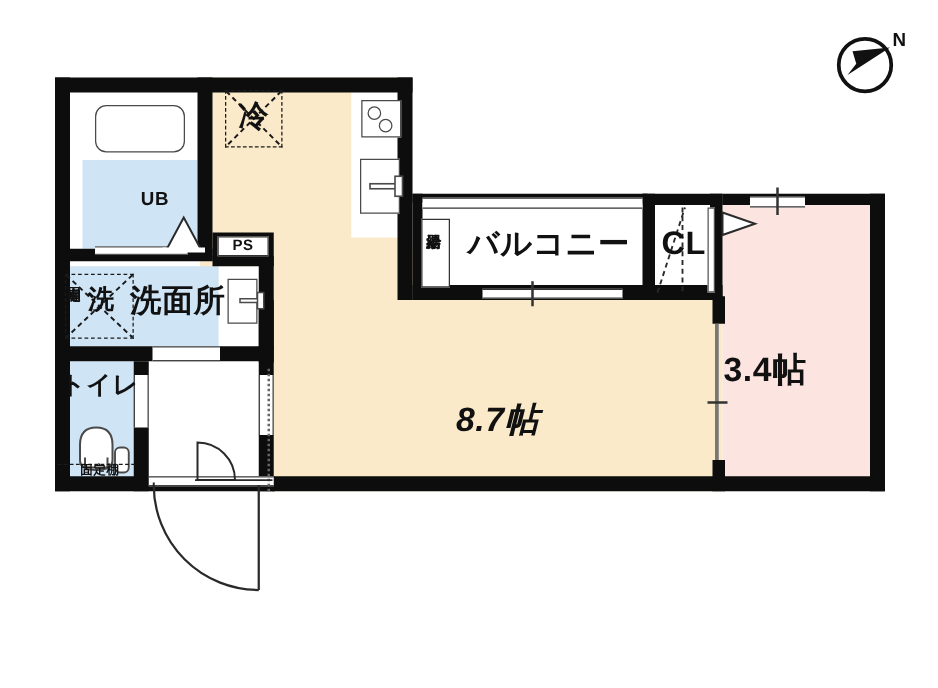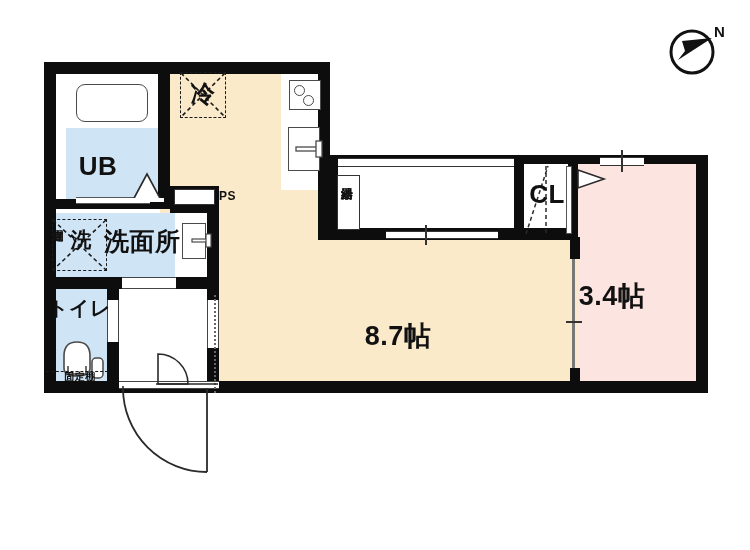--- a/index.html
+++ b/index.html
@@ -203,21 +203,21 @@
   <div class="dashline" style="left:46px; top:371px; width:62px;"></div>
   <div class="lbl" style="left:58px; top:372px; width:44px; font-size:10px;">固定棚</div>
 
   <div class="box" style="left:182px; top:223px; width:24px; height:36px;"></div>
   <svg class="svgl" style="left:192px; top:233px;" width="26" height="16" viewBox="0 0 26 16">
     <rect x="0" y="6" width="16" height="3" fill="#fff" stroke="#4a4a4a" stroke-width="1.2"></rect>
     <rect x="14" y="1" width="5" height="13" fill="#fff" stroke="#4a4a4a" stroke-width="1.2"></rect>
   </svg>
 
   <div class="abs" style="left:174px; top:189px; width:41px; height:16px; background:#ffffff; border:1.2px solid #333;"></div>
-  <div class="lbl" style="left:174px; top:190px; width:41px; font-size:12px;padding-left:33px;">PS</div>
+  <div class="lbl" style="left:174px; top:190px; width:41px; font-size:12px;">PS</div>
 
   <div class="abs" style="left:337px; top:175px; width:23px; height:55px; background:#ffffff; border:1.3px solid #333;"></div>
   <div class="lbl-vert" style="left:341px; top:178px; height:50px; font-size:12px;">給湯器</div>
 
   <svg class="svgl" style="left:130px; top:172px;" width="34" height="30" viewBox="0 0 34 30">
     <path d="M17 2 L3 28 L31 28 Z" fill="#ffffff" stroke="#2a2a2a" stroke-width="1.6"></path>
     <rect x="0" y="26" width="34" height="4" fill="#ffffff"></rect>
   </svg>
 
   <div class="abs" style="left:122px; top:277px; width:54px; height:12px; background:#ffffff; border-top:1.3px solid #444; border-bottom:1.3px solid #444;"></div>
@@ -241,31 +241,32 @@
   <svg class="svgl" style="left:524px; top:164px;" width="44" height="73" viewBox="0 0 44 73">
     <line x1="2" y1="70" x2="24" y2="2" stroke="#2a2a2a" stroke-width="1.5" stroke-dasharray="4 3"></line>
     <line x1="22" y1="2" x2="22" y2="70" stroke="#2a2a2a" stroke-width="1.5" stroke-dasharray="4 3"></line>
   </svg>
   <div class="abs" style="left:566px; top:166px; width:6px; height:68px; background:#ffffff; border:1.2px solid #555;"></div>
 
   <svg class="svgl" style="left:578px; top:168px;" width="34" height="24" viewBox="0 0 34 24">
     <path d="M0 2 L26 11 L0 20 Z" fill="#ffffff" stroke="#2a2a2a" stroke-width="1.6"></path>
   </svg>
 
-  <div class="lbl" style="left:62px; top:152px; width:72px; font-size:26px;">UB</div>
+  <div class="lbl" style="left:88px; top:152px; width:72px; font-size:15px;">UB</div>
 
   <div class="lbl" style="left:104px; top:228px; width:72px; font-size:25px;">洗面所</div>
 
   <div class="lbl" style="left:48px; top:298px; width:60px; font-size:20px;">トイレ</div>
 
 
+  <div class="lbl" style="left:366px; top:182px; width:146px; font-size:25px;">バルコニー</div>
 
   <div class="lbl" style="left:524px; top:180px; width:46px; font-size:26px;">CL</div>
 
-  <div class="lbl" style="left:338px; top:322px; width:120px; font-size:27px;">8.7帖</div>
+  <div class="lbl" style="left:338px; top:322px; width:120px; font-size:27px;font-style:italic;">8.7帖</div>
 
   <div class="lbl" style="left:564px; top:282px; width:96px; font-size:27px;">3.4帖</div>
 
   <svg id="compass" style="left:668px; top:22px;" width="62" height="56" viewBox="0 0 62 56">
     <circle cx="24" cy="30" r="21" fill="#ffffff" stroke="#111111" stroke-width="3"></circle>
     <path d="M44 16 L10 38 L17 29 L14 19 Z" fill="#111111"></path>
     <text x="46" y="15" font-family="Liberation Sans, sans-serif" font-size="15" font-weight="700" fill="#111111">N</text>
   </svg>
 
 </div>

